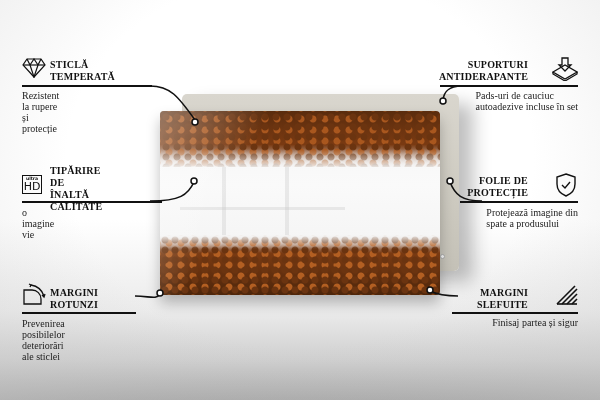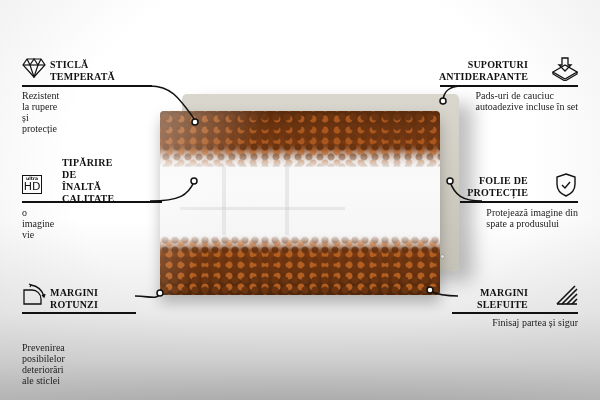--- a/index.html
+++ b/index.html
@@ -147,21 +147,21 @@
     <div>Rezistent la rupere</div>
     <div>și protecție</div>
   </div>
 </div>
 
 <div class="feature left" style="left:0; top:0;">
   <div class="icon" style="left:22px; top:175px; width:20px; height:19px; border:1.5px solid #111; text-align:center; font-family:'DejaVu Sans', sans-serif;">
     <div style="font-size:4.5px; line-height:6px; font-weight:bold;">ultra</div>
     <div style="font-size:11px; line-height:9px;">HD</div>
   </div>
-  <div class="title-wrap" style="top:157px;margin-left:12px;">
+  <div class="title-wrap" style="top:165px;">
     <div class="title">Tipărire de</div>
     <div class="title">înaltă calitate</div>
   </div>
   <div class="rule" style="top:201px; width:140px;"></div>
   <div class="desc" style="top:207px;">
     <div>o imagine vie</div>
   </div>
 </div>
 
 <div class="feature left" style="left:0; top:0;">
@@ -171,21 +171,21 @@
       <path d="M9,2 C15,3 20,7 22,13"></path>
       <path d="M7,1 L9,2 L8,4"></path>
       <path d="M20,12 L22,14 L23,11"></path>
     </g>
   </svg>
   <div class="title-wrap" style="top:287px;">
     <div class="title">Margini</div>
     <div class="title">rotunzi</div>
   </div>
   <div class="rule" style="top:312px; width:114px;"></div>
-  <div class="desc" style="top:318px;margin-top:24px;">
+  <div class="desc" style="top:318px;">
     <div>Prevenirea posibilelor deteriorări</div>
     <div>ale sticlei</div>
   </div>
 </div>
 
 <div class="feature right" style="left:0; top:0; width:600px;">
   <svg class="icon" style="left:552px; top:57px;" width="26" height="24" viewBox="0 0 26 24">
     <g fill="none" stroke="#111" stroke-width="1.3">
       <path d="M10,1 L16,1 L16,8 L19,8 L13,14 L7,8 L10,8 Z"></path>
       <path d="M1,15 L13,8 L25,15 L13,22 Z"></path>

